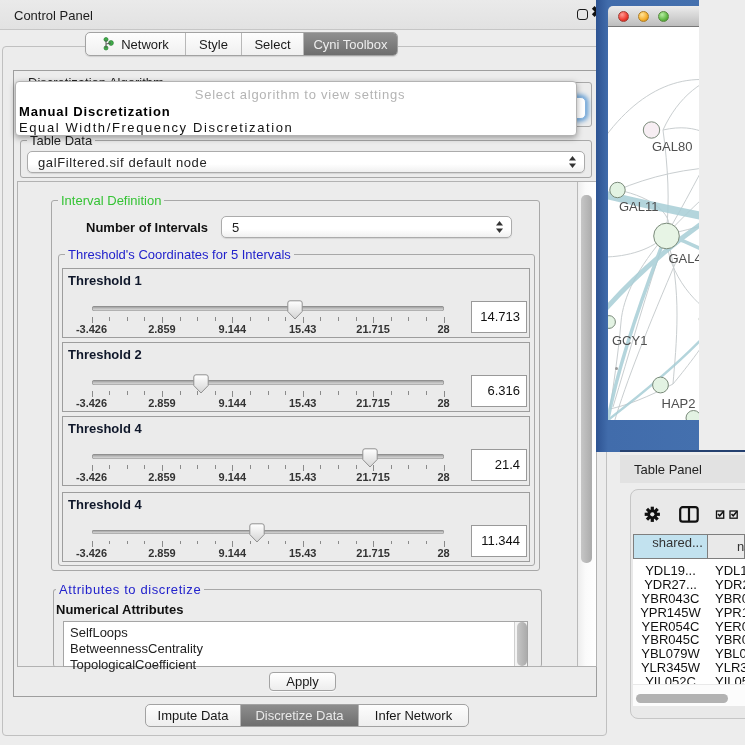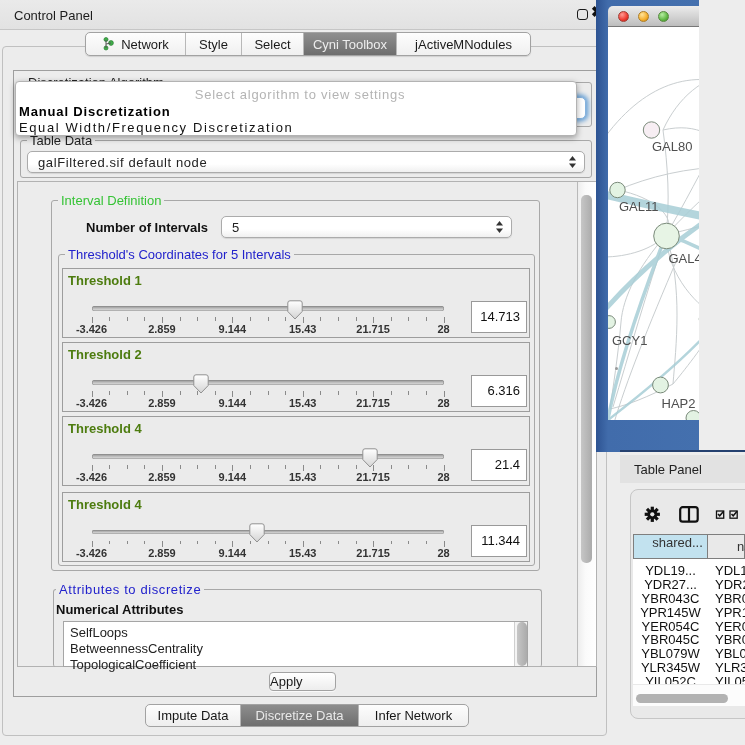--- a/index.html
+++ b/index.html
@@ -27,39 +27,39 @@
 .groupbox { position:absolute; border:1px solid #a8a8a8; border-radius:3px; }
 
 
 .combo { position:absolute; background:linear-gradient(#ffffff,#ffffff 60%,#f0f0f0); border:1px solid #ababab; border-radius:5px; box-shadow:0 1px 1px rgba(0,0,0,.1); font-size:13px; }
 .combo .cv { position:absolute; left:10px; top:3px; letter-spacing:.6px; }
 .combo .ar { position:absolute; right:7px; top:0; height:100%; display:flex; flex-direction:column; justify-content:center; line-height:0; }
 .combo .ar svg { display:block; }
 
 
 .thp { position:absolute; left:62px; width:468px; height:70px; border:1px solid #9d9d9d; background:#ebebeb; }
-.thp .tt { position:absolute; left:5px; top:4px; font-size:13px; font-weight:bold; color:#4d7c0f; }
+.thp .tt { position:absolute; left:5px; top:4px; font-size:13px; font-weight:bold; color:#0f172a; }
 .track { position:absolute; left:28.5px; top:37px; width:352px; height:4.5px; border-radius:3px; background:linear-gradient(#8d8d8d,#c9c9c9 60%,#dedede); box-shadow:inset 0 0 0 .5px #8a8a8a; }
 .ticks { position:absolute; left:0; top:48px; width:100%; height:7px; }
 .ticks i { position:absolute; width:1px; background:#8a8a8a; top:0; }
 .tlabels { position:absolute; left:0; top:54px; width:100%; font-size:11px; font-weight:bold; color:#333; }
 .tlabels span { position:absolute; transform:translateX(-50%); }
 .thumb { position:absolute; top:30.5px; width:16px; height:20px; }
 .valbox { position:absolute; left:408px; top:32px; width:56px; height:32px; background:#fff; border:1px solid #999; font-size:13px; text-align:right; padding:7px 6px 0 0; color:#111; }
 
 
 #numlist { position:absolute; border:1px solid #a5a5a5; background:#fff; font-size:13px; }
 #numlist .it { padding-left:6px; height:16px; line-height:16px; white-space:nowrap; }
 
 
 .vsb-track { position:absolute; background:linear-gradient(90deg,#ededed,#fafafa 40%,#ffffff); border-left:1px solid #b9b9b9; }
 .vsb-thumb { position:absolute; background:linear-gradient(90deg,#c6c6c6,#ababab); border-radius:5px; }
 
 
-#applybtn { position:absolute; left:269px; top:672px; width:67px; height:19px; border:1px solid #a3a3a3; border-radius:4px; background:linear-gradient(#ffffff,#ededed); font-size:13px; text-align:left; line-height:17px; color:#1a1a1a; box-shadow:0 1px 0 rgba(255,255,255,.7); }
+#applybtn { position:absolute; left:269px; top:672px; width:67px; height:19px; border:1px solid #a3a3a3; border-radius:4px; background:linear-gradient(#ffffff,#ededed); font-size:13px; text-align:center; line-height:17px; color:#1a1a1a; box-shadow:0 1px 0 rgba(255,255,255,.7); }
 
 
 #bottabs { left:145px; top:704px; height:23px; display:flex; border:1px solid #a2a2a2; border-radius:5px; overflow:hidden; background:linear-gradient(#fdfdfd,#eeeeee); z-index:5; }
 #bottabs .seg { display:flex; align-items:center; justify-content:center; font-size:13px; color:#161616; border-right:1px solid #b5b5b5; }
 #bottabs .seg:last-child { border-right:none; }
 #bottabs .sel { background:linear-gradient(#8d8d8d,#6f6f6f); color:#e9e9e9; }
 
 
 #popup { left:15px; top:81px; width:562px; height:55px; background:#fff; border:1px solid #b3b3b3; border-radius:4px; box-shadow:0 2px 6px rgba(0,0,0,.35); z-index:20; font-size:13px; }
 #popup .p1 { position:absolute; left:0; width:100%; text-align:center; top:5px; color:#b4b4b4; letter-spacing:.75px;padding-left:8px; }
@@ -101,21 +101,20 @@
     <svg width="14" height="14" viewBox="0 0 14 14" style="margin-right:5px">
       <circle cx="4" cy="2.5" r="2" fill="#3fae49" stroke="#2c7d33" stroke-width=".7"></circle>
       <circle cx="9" cy="6" r="2.4" fill="#3fae49" stroke="#2c7d33" stroke-width=".7"></circle>
       <circle cx="4" cy="11" r="2" fill="#3fae49" stroke="#2c7d33" stroke-width=".7"></circle>
       <path d="M4 3 L4 11 M4 7 L9 6" stroke="#555" stroke-width="1" fill="none"></path>
     </svg>
     Network</div>
   <div class="seg" style="width:56px;">Style</div>
   <div class="seg" style="width:62px;">Select</div>
   <div class="seg sel" style="width:93px;">Cyni Toolbox</div>
-  <div class="seg" style="width:133px;">jActiveMNodules</div>
 </div>
 
 <div class="abs" id="inner"></div>
 
 <div class="groupbox" style="left:20px;top:82px;width:572px;height:45px;"></div>
 <div class="grouptitle" style="left:25px;top:75px;">Discretization Algorithm</div>
 
 <div class="abs" style="left:560px;top:97px;width:26px;height:22px;border-radius:5px;background:#fff;box-shadow:0 0 4px 2.5px #6ea5d8;border:1px solid #85b2dd;"></div>
 
 <div class="groupbox" style="left:20px;top:140px;width:572px;height:38px;"></div>

